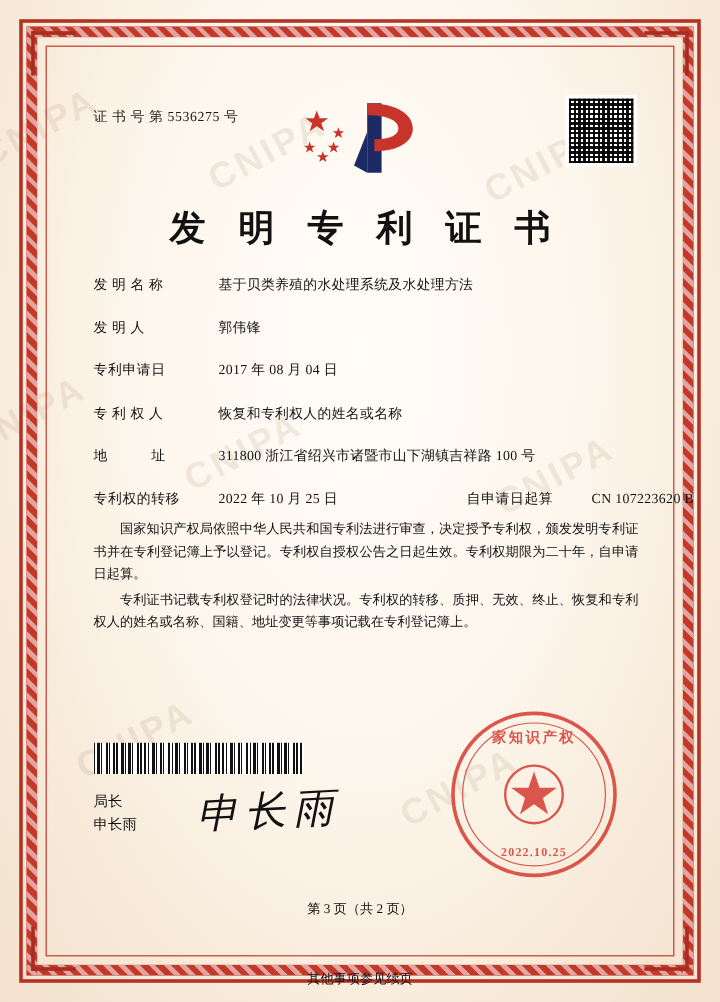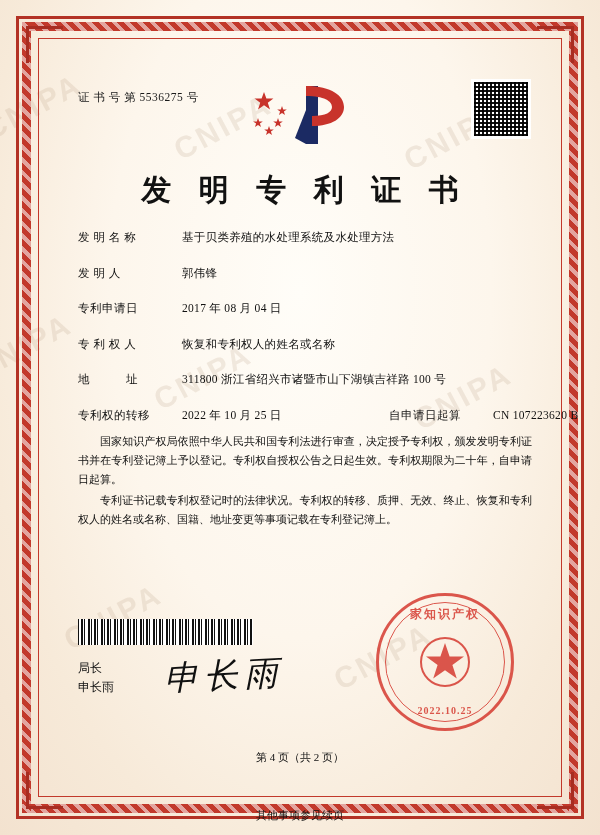--- a/index.html
+++ b/index.html
@@ -370,17 +370,17 @@
       <div class="arc-top">家知识产权</div>
       <div class="star">
         <svg viewBox="0 0 54 54" width="54" height="54">
           <circle cx="27" cy="27" r="24" fill="none" stroke="#d4342a" stroke-width="2"></circle>
           <polygon points="27,8 31.6,21.5 46,21.5 34.4,30 38.8,43.5 27,35.2 15.2,43.5 19.6,30 8,21.5 22.4,21.5" fill="#d4342a"></polygon>
         </svg>
       </div>
       <div class="arc-bottom">2022.10.25</div>
     </div>
 
-    <div class="page-no">第 4 页（共 2 页）</div>
+    <div class="page-no">第 3 页（共 2 页）</div>
   </div>
 
   <div class="footnote">其他事项参见续页</div>
 </div>
 
 </body></html>

